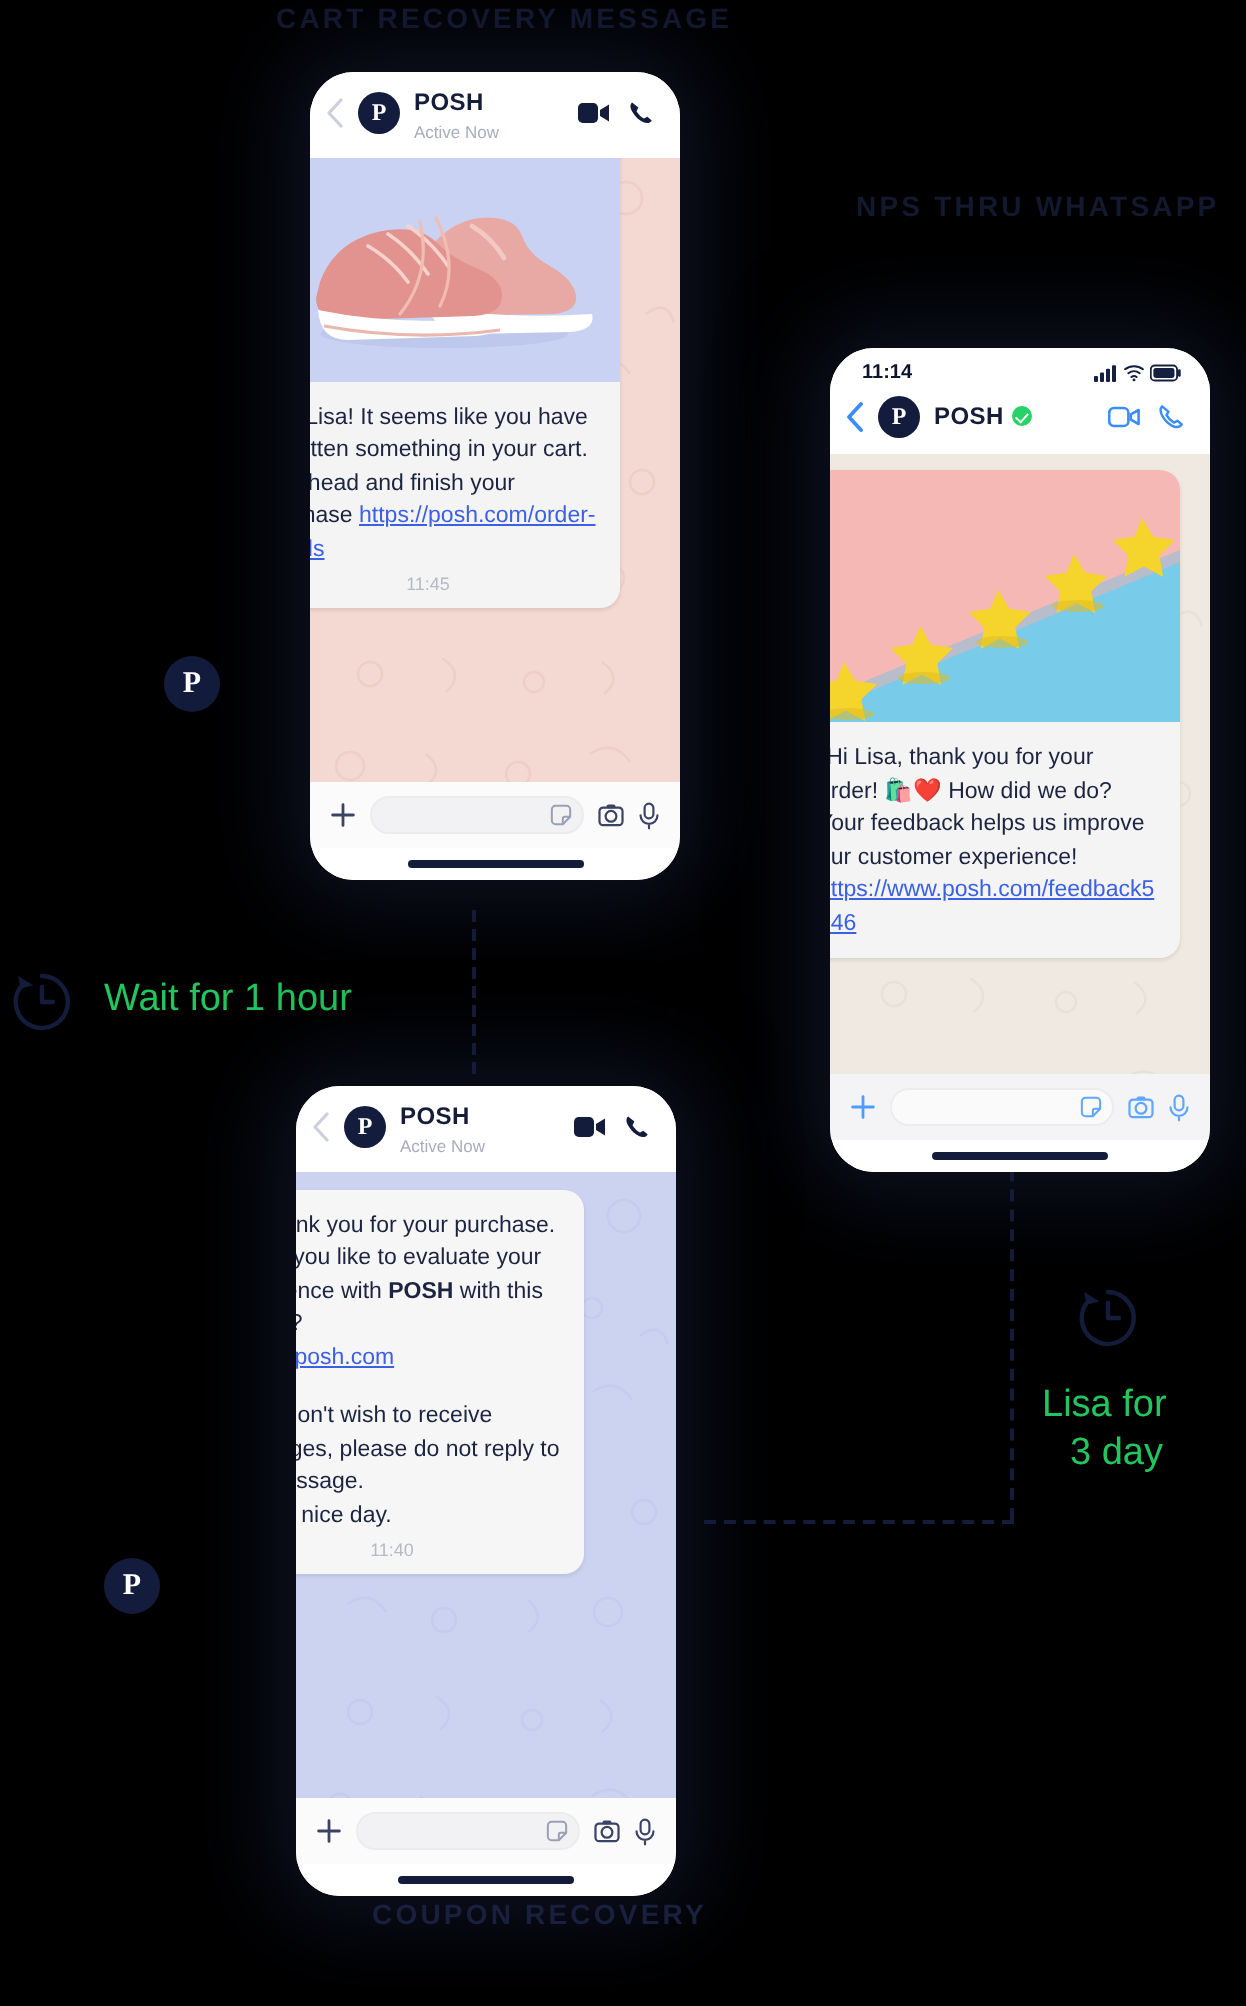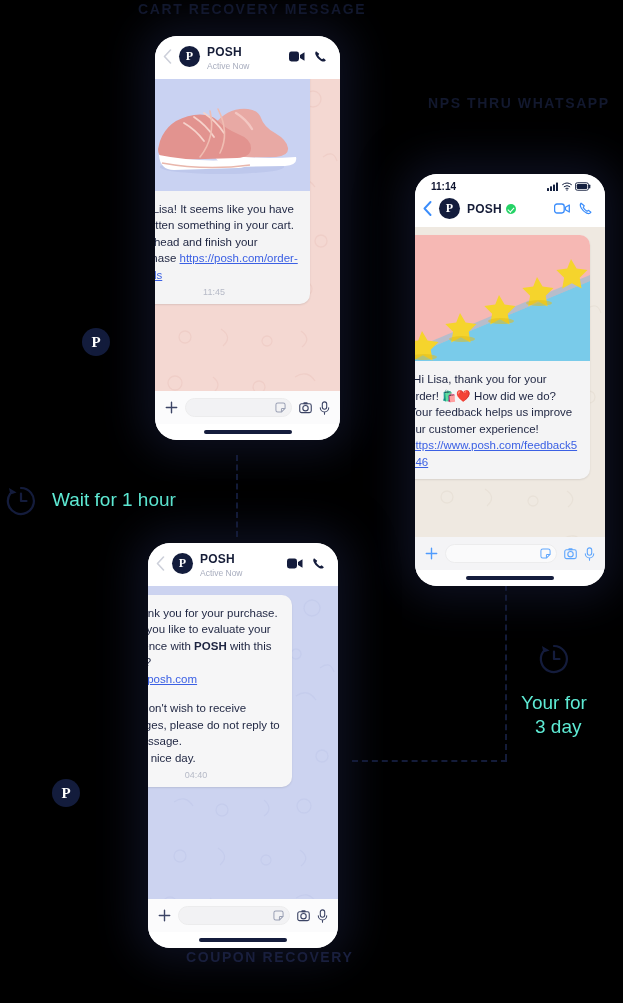--- a/index.html
+++ b/index.html
@@ -15,21 +15,21 @@
   .flow-label {
     position: absolute;
     font-weight: 700;
     letter-spacing: 1.6px;
     font-size: 14px;
     color: #12182e;
     white-space: nowrap;
   }
   .wait-label {
     position: absolute;
-    color: #5eead4;
+    color: #22c55e;
     font-size: 19px;
     line-height: 22px;
     white-space: nowrap;
   }
   .clock-ico { position: absolute; }
 
   
   .dash-v {
     position: absolute; width: 0;
     border-left: 2px dashed #141c3a;
@@ -158,21 +158,21 @@
     <path d="M7 6 L8.4 12.4 L14.6 10.6 Z" fill="#141c3c"></path>
     <path d="M19 11.5 V19 H24.5" fill="none" stroke="#141c3c" stroke-width="2.2" stroke-linecap="round" stroke-linejoin="round"></path>
   </svg>
   <div class="wait-label" style="left:52px; top:489px;">Wait for 1 hour</div>
 
   <svg class="clock-ico" style="left:535px; top:640px;" width="38" height="38" viewBox="0 0 38 38">
     <path d="M19 6 A13 13 0 1 1 8.2 11.6" fill="none" stroke="#141c3c" stroke-width="2.2" stroke-linecap="round"></path>
     <path d="M7 6 L8.4 12.4 L14.6 10.6 Z" fill="#141c3c"></path>
     <path d="M19 11.5 V19 H24.5" fill="none" stroke="#141c3c" stroke-width="2.2" stroke-linecap="round" stroke-linejoin="round"></path>
   </svg>
-  <div class="wait-label" style="left:521px; top:692px;">Your for</div>
+  <div class="wait-label" style="left:521px; top:692px;">Lisa for</div>
   <div class="wait-label" style="left:535px; top:716px;">3 day</div>
 
   <div class="p-badge" style="left:82px; top:328px;">P</div>
   <div class="p-badge" style="left:52px; top:779px;">P</div>
 
   <div class="phone" style="left:155px; top:36px; width:185px; height:404px;">
     <div class="phone-inner">
 
       <div class="chat-header">
         <svg class="back-chev ic" width="9" height="15" viewBox="0 0 9 15">
@@ -487,21 +487,21 @@
         </svg>
 
         <div class="bubble" style="left:-48px; top:9px; width:192px; background:#f6f6f7;">
           <div class="bubble-txt">
             <span>Hi! Thank you for your purchase. Would you like to evaluate your experience with </span><strong>POSH</strong><span> with this survey?</span><br>
             <a class="link">survey.posh.com</a>
             <div style="height:13px;"></div>
             <span>If you don't wish to receive messages, please do not reply to this message.</span><br>
             <span>Have a nice day.</span>
           </div>
-          <div class="bubble-time">04:40</div>
+          <div class="bubble-time">11:40</div>
         </div>
       </div>
 
       <div class="input-bar">
         <svg width="13" height="13" viewBox="0 0 14 14">
           <path d="M7 1.4 V12.6 M1.4 7 H12.6" stroke="#3c4465" stroke-width="1.5" stroke-linecap="round"></path>
         </svg>
         <div class="input-pill">
           <svg width="11" height="11" viewBox="0 0 12 12">
             <path d="M1 3 a2 2 0 0 1 2 -2 h6 a2 2 0 0 1 2 2 v4 l-4 4 h-4 a2 2 0 0 1 -2 -2 z" fill="none" stroke="#9aa0b4" stroke-width="1.1" stroke-linejoin="round"></path>

